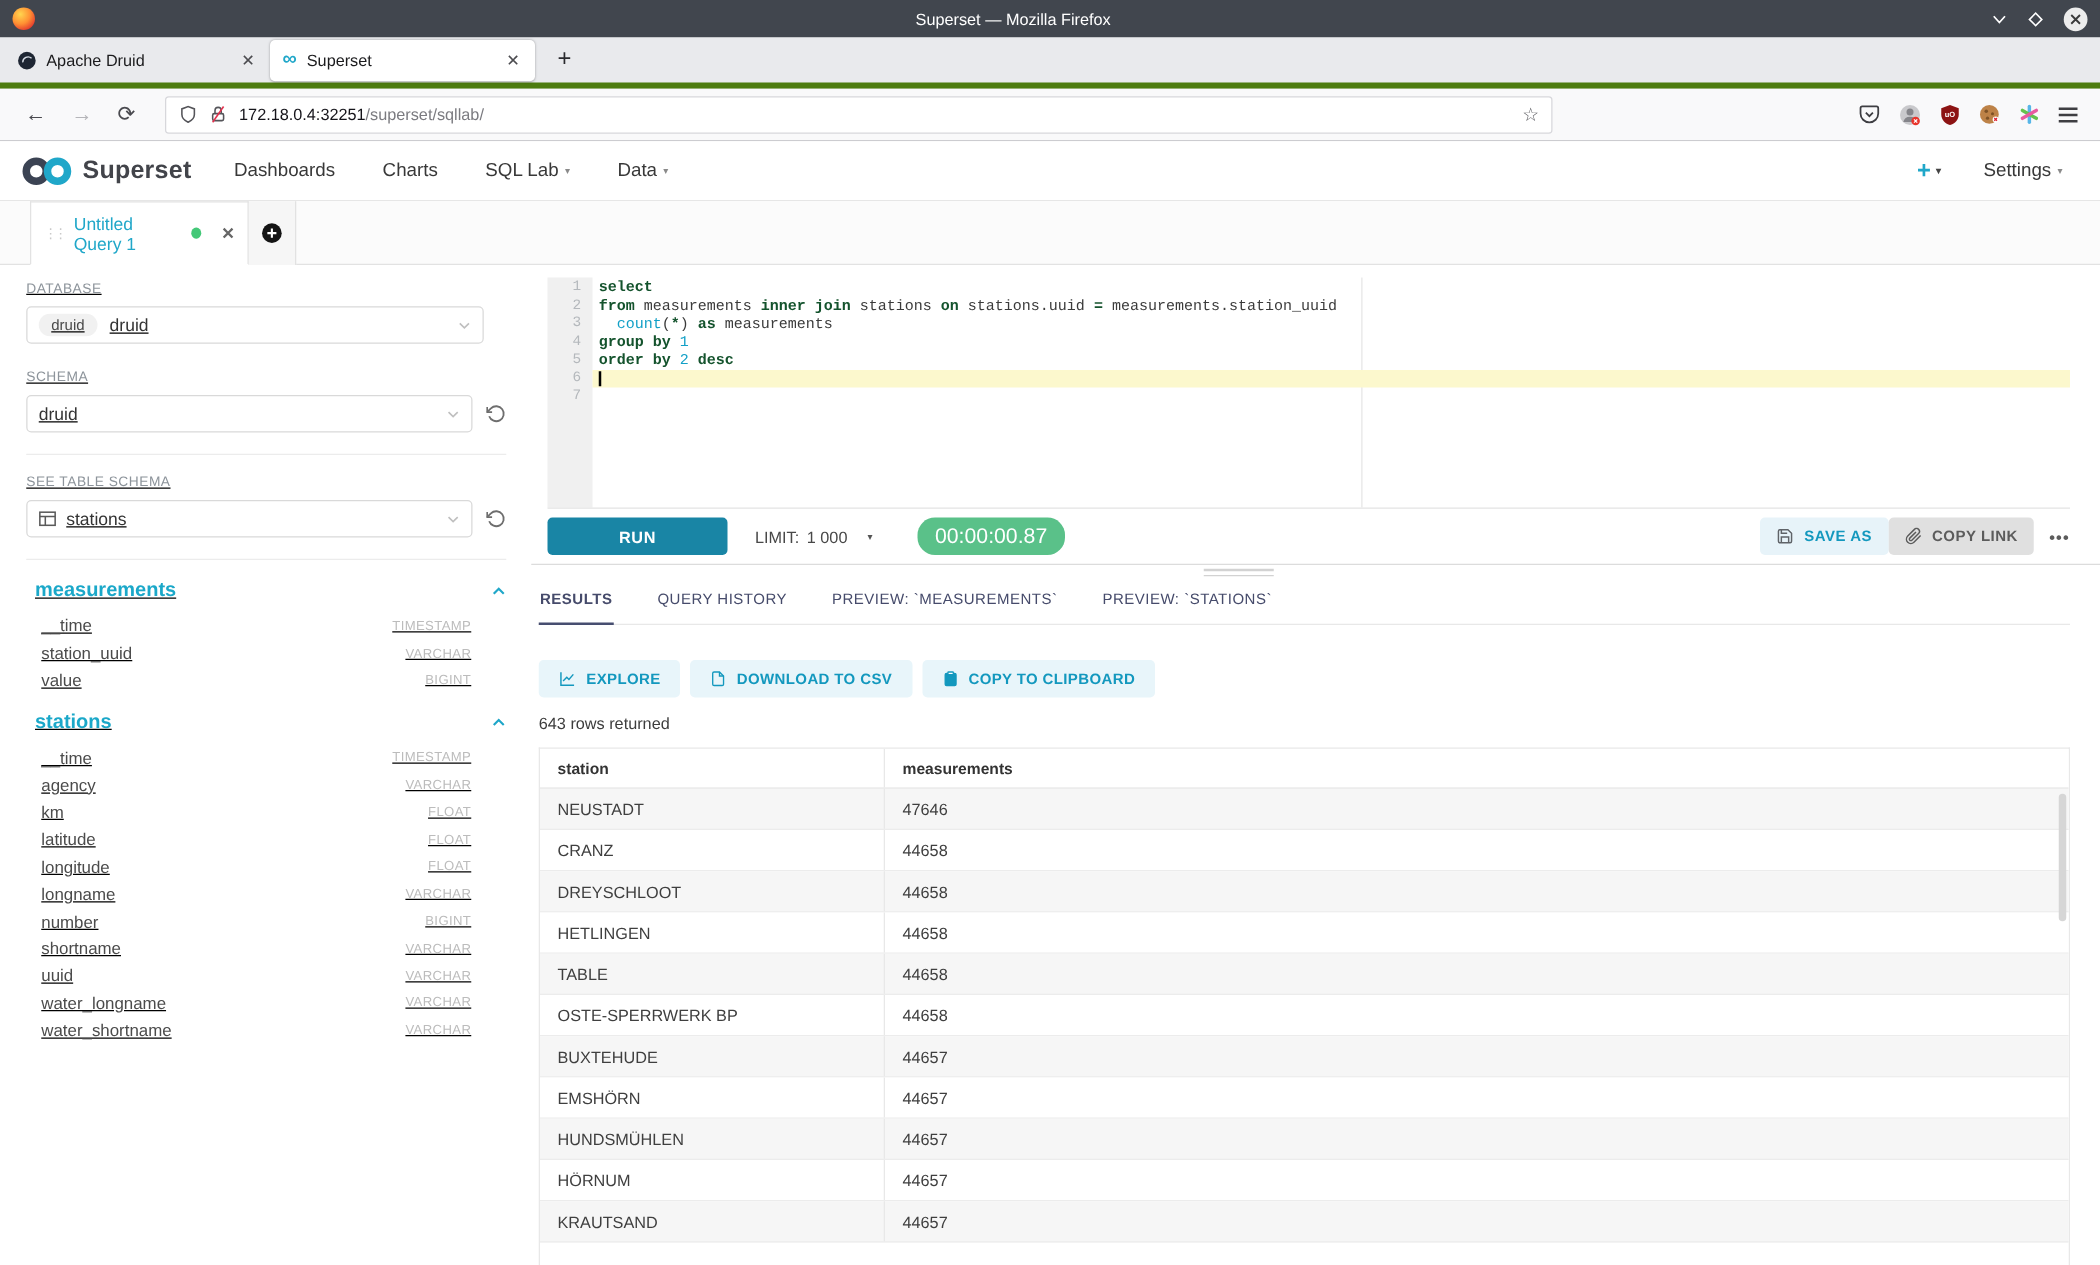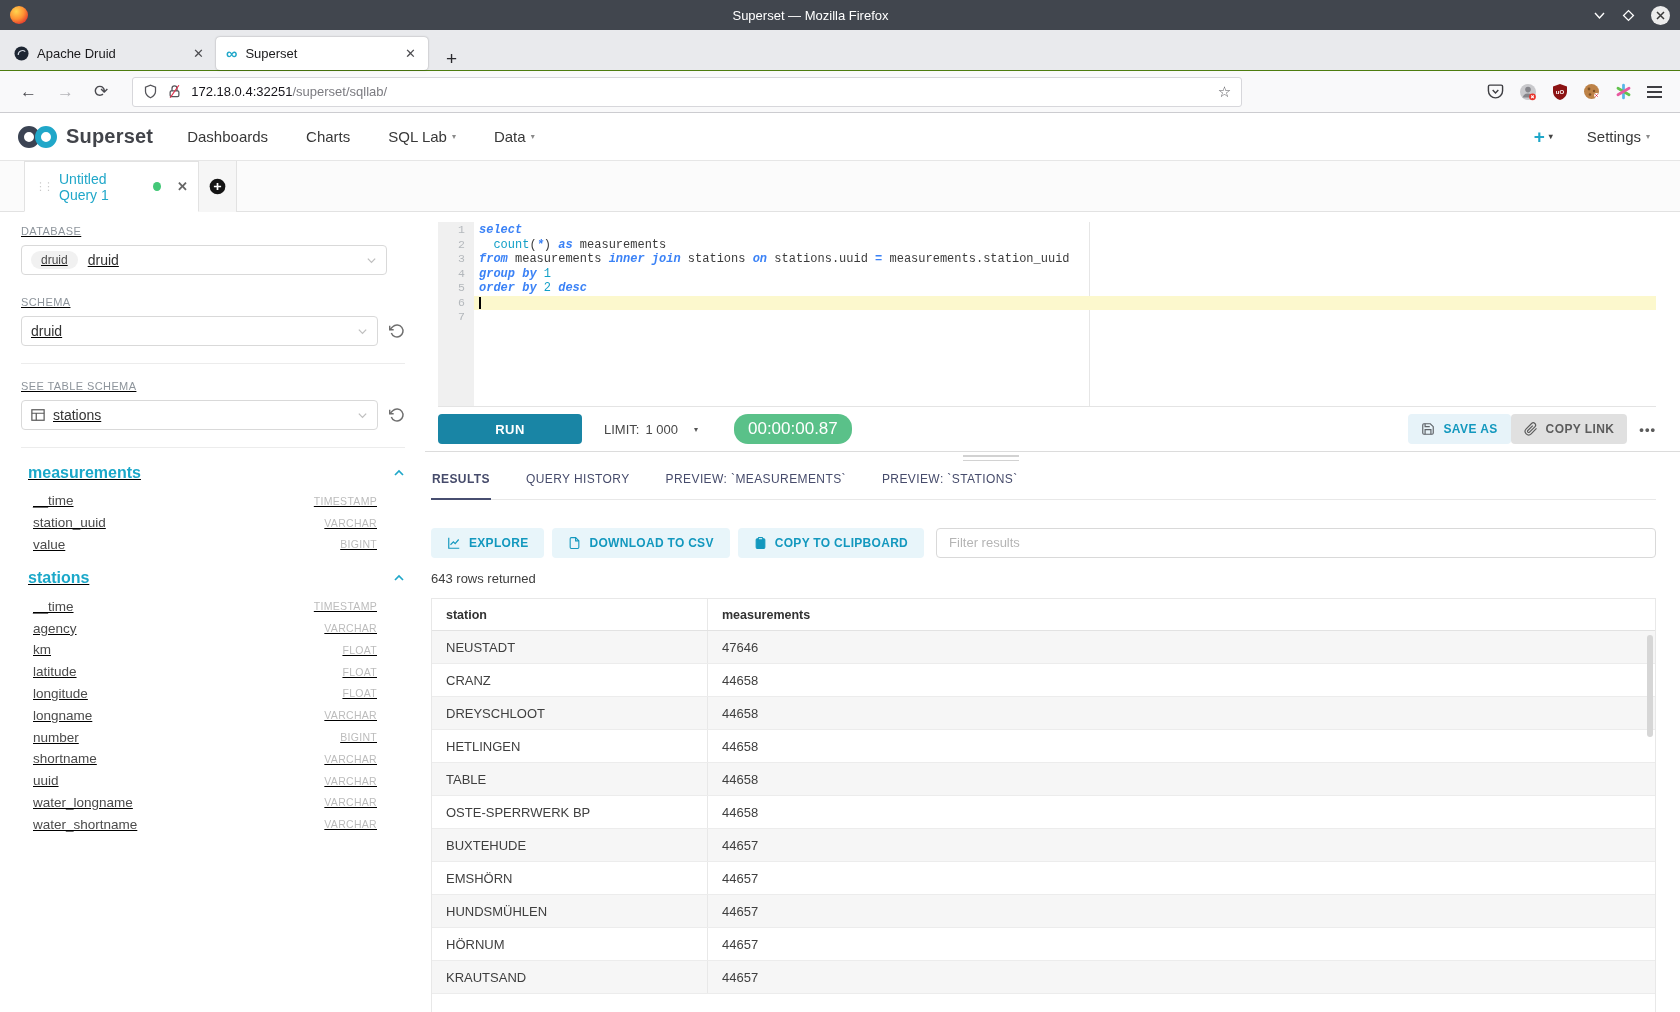--- a/index.html
+++ b/index.html
@@ -10,21 +10,21 @@
   
   .titlebar { height:30px; background:#41464e; display:flex; align-items:center; padding:0 10px; }
   .ff-logo { width:18px; height:18px; border-radius:50%;
              background:radial-gradient(circle at 35% 30%, #ffd54f 0%, #ff9133 45%, #e3382e 80%, #b5173a 100%); }
   .win-title { flex:1; text-align:center; color:#fff; font-size:13px; }
   .win-controls { display:flex; align-items:center; gap:16px; color:#fff; }
   .wc-min svg, .wc-max svg { display:block; }
   .wc-close { width:19px; height:19px; border-radius:50%; background:#ececec; display:flex; align-items:center; justify-content:center; }
 
   
-  .tabbar { height:41px; background:#e9eaed; display:flex; align-items:flex-end; padding:0 4px; border-bottom:1px solid #4d7c0f; }
+  .tabbar { height:41px; background:#e9eaed; display:flex; align-items:center; padding:0 4px; border-bottom:5px solid #4d7c0f; }
   .btab { height:33px; display:flex; align-items:center; padding:0 10px; width:212px; font-size:13px; color:#1b1b1d; border-radius:4px; }
   .btab .favicon { margin-right:8px; display:flex; }
   .btab .tlabel { flex:1; white-space:nowrap; overflow:hidden; }
   .btab .tclose { color:#4c4c50; font-size:13px; padding:0 2px; }
   .btab.active { background:#fff; box-shadow:0 0 2px rgba(0,0,0,.35); }
   .inf { color:#20a7c9; font-weight:bold; font-size:16px; line-height:10px; }
   .newtab { font-size:19px; color:#2a2a2e; margin-left:12px; padding:0 6px; }
 
   
   .navtoolbar { height:42px; background:#f9f9fa; border-bottom:1px solid #ccccd0; display:flex; align-items:center; padding:0 10px; }
@@ -89,21 +89,21 @@
   
   .editor { position:absolute; top:9px; left:13px; right:24px; height:184px; background:#fff; }
   .gutter { position:absolute; left:0; top:0; bottom:0; width:36px; background:#f0f0f0; padding-top:1px; }
   .gut-num { height:14.5px; line-height:14.5px; text-align:right; padding-right:9px;
              font-family:"Liberation Mono", monospace; font-size:11.5px; color:#b4b8bc; }
   .codearea { position:absolute; left:36px; right:0; top:0; bottom:0; padding-top:1px; }
   .printmargin { position:absolute; left:615px; top:0; bottom:0; width:1px; background:#e6e6e6; }
   .code-line { position:relative; height:14.5px; line-height:14.5px; padding-left:5px; white-space:pre;
                font-family:"Liberation Mono", monospace; font-size:12px; color:#3b3b3b; }
   .code-line.active { background:#fcf8cd; }
-  .seg-kw { font-weight:bold; color:#3b82f6;font-style:italic; }
+  .seg-kw { font-weight:bold; color:#14532d; }
   .seg-plain { color:#3b3b3b; }
   .seg-fn { color:#12a0c7; }
   .cursor { position:absolute; left:5px; top:1px; width:1.5px; height:12.5px; background:#000; }
 
   
   .runbar { position:absolute; top:193px; left:13px; right:24px; height:45px; border-top:1px solid #e4e4e4;
             display:flex; align-items:center; }
   .runbtn { width:144px; height:30px; background:#1985a5; color:#fff; border:none; border-radius:4px;
             font-size:13px; font-weight:bold; letter-spacing:.5px; font-family:"Liberation Sans",sans-serif; }
   .limit { margin-left:22px; font-size:13px; color:#484848; display:flex; align-items:center; gap:6px; }
@@ -464,22 +464,22 @@
             <div class="gut-num">2</div>
             <div class="gut-num">3</div>
             <div class="gut-num">4</div>
             <div class="gut-num">5</div>
             <div class="gut-num">6</div>
             <div class="gut-num">7</div>
           </div>
         <div class="codearea" id="code-lines">
           <div class="printmargin"></div>
         <div class="code-line"><span class="seg-kw">select</span></div>
+            <div class="code-line"><span class="seg-kw">from</span><span class="seg-plain"> measurements </span><span class="seg-kw">inner join</span><span class="seg-plain"> stations </span><span class="seg-kw">on</span><span class="seg-plain"> stations.uuid </span><span class="seg-kw">=</span><span class="seg-plain"> measurements.station_uuid</span></div>
             <div class="code-line"><span class="seg-plain">  </span><span class="seg-fn">count</span><span class="seg-plain">(</span><span class="seg-kw">*</span><span class="seg-plain">) </span><span class="seg-kw">as</span><span class="seg-plain"> measurements</span></div>
-            <div class="code-line"><span class="seg-kw">from</span><span class="seg-plain"> measurements </span><span class="seg-kw">inner join</span><span class="seg-plain"> stations </span><span class="seg-kw">on</span><span class="seg-plain"> stations.uuid </span><span class="seg-kw">=</span><span class="seg-plain"> measurements.station_uuid</span></div>
             <div class="code-line"><span class="seg-kw">group by</span><span class="seg-plain"> </span><span class="seg-fn">1</span></div>
             <div class="code-line"><span class="seg-kw">order by</span><span class="seg-plain"> </span><span class="seg-fn">2</span><span class="seg-plain"> </span><span class="seg-kw">desc</span></div>
             <div class="code-line active"><span class="cursor"></span></div>
           </div>
       </div>
 
       <div class="runbar">
         <button class="runbtn">RUN</button>
         <span class="limit">
           <span>LIMIT:</span>
@@ -535,21 +535,20 @@
             </svg>
           <span>DOWNLOAD TO CSV</span>
         </button>
         <button class="rbtn">
           <svg width="13" height="14" viewBox="0 0 24 24">
               <path d="M16 4h2a2 2 0 0 1 2 2v14a2 2 0 0 1-2 2H6a2 2 0 0 1-2-2V6a2 2 0 0 1 2-2h2" fill="#1398be" stroke="#1398be" stroke-width="2"></path>
               <rect x="8" y="2" width="8" height="4" rx="1" fill="#fff" stroke="#1398be" stroke-width="2"></rect>
             </svg>
           <span>COPY TO CLIPBOARD</span>
         </button>
-        <input class="filterbox" placeholder="Filter results" style="">
       </div>
 
       <div class="rowcount">643 rows returned</div>
 
       <div class="res-table">
         <div class="t-head">
           <div class="t-hcell c1">station</div>
           <div class="t-hcell c2">measurements</div>
         </div>
         <div id="res-body">

